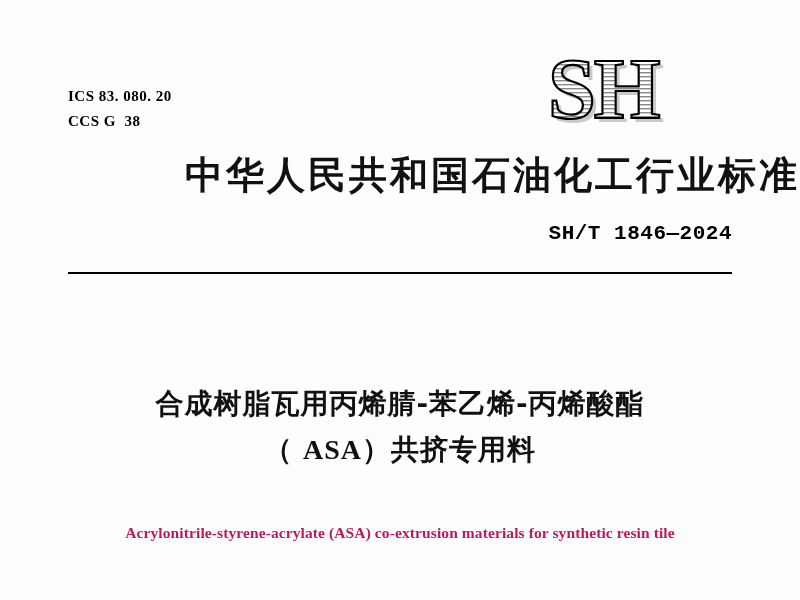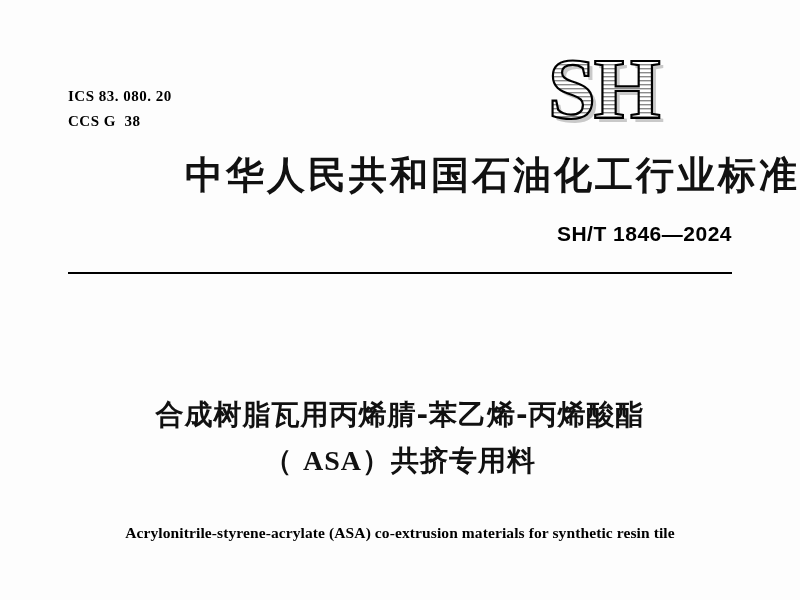--- a/index.html
+++ b/index.html
@@ -61,21 +61,21 @@
     font-size: 38px;
     letter-spacing: 3px;
     color: #111;
   }
 
   
   .std-no {
     position: absolute;
     right: 68px;
     top: 222px;
-    font-family: Liberation Sans, sans-serif;
+    font-family: Liberation Mono, monospace;
     font-size: 21px;
     font-weight: bold;
     letter-spacing: 0.5px;
     white-space: pre;
   }
 
   
   .rule {
     position: absolute;
     left: 68px;
@@ -83,21 +83,21 @@
     width: 664px;
     height: 2px;
     background: #000;
   }
 
   
   .subject {
     position: absolute;
     left: 0;
     right: 0;
-    top: 392px;
+    top: 381px;
     text-align: center;
     font-family: "DejaVu Serif", "Liberation Serif", serif;
     font-weight: bold;
     font-size: 28px;
     line-height: 46px;
     letter-spacing: 1px;
     color: #111;
   }
   .subject .line2 .asa {
     font-family: "Liberation Serif", serif;
@@ -109,21 +109,21 @@
   .english {
     position: absolute;
     left: 0;
     right: 0;
     top: 524px;
     text-align: center;
     font-family: "Liberation Serif", serif;
     font-weight: bold;
     font-size: 15.5px;
     letter-spacing: 0.1px;
-    color: #000000;
+    color: #be185d;
   }
 </style>
 </head>
 <body>
 
 <div class="page">
 
   <div class="codes">
     <div>ICS 83. 080. 20</div>
     <div>CCS G  38</div>

